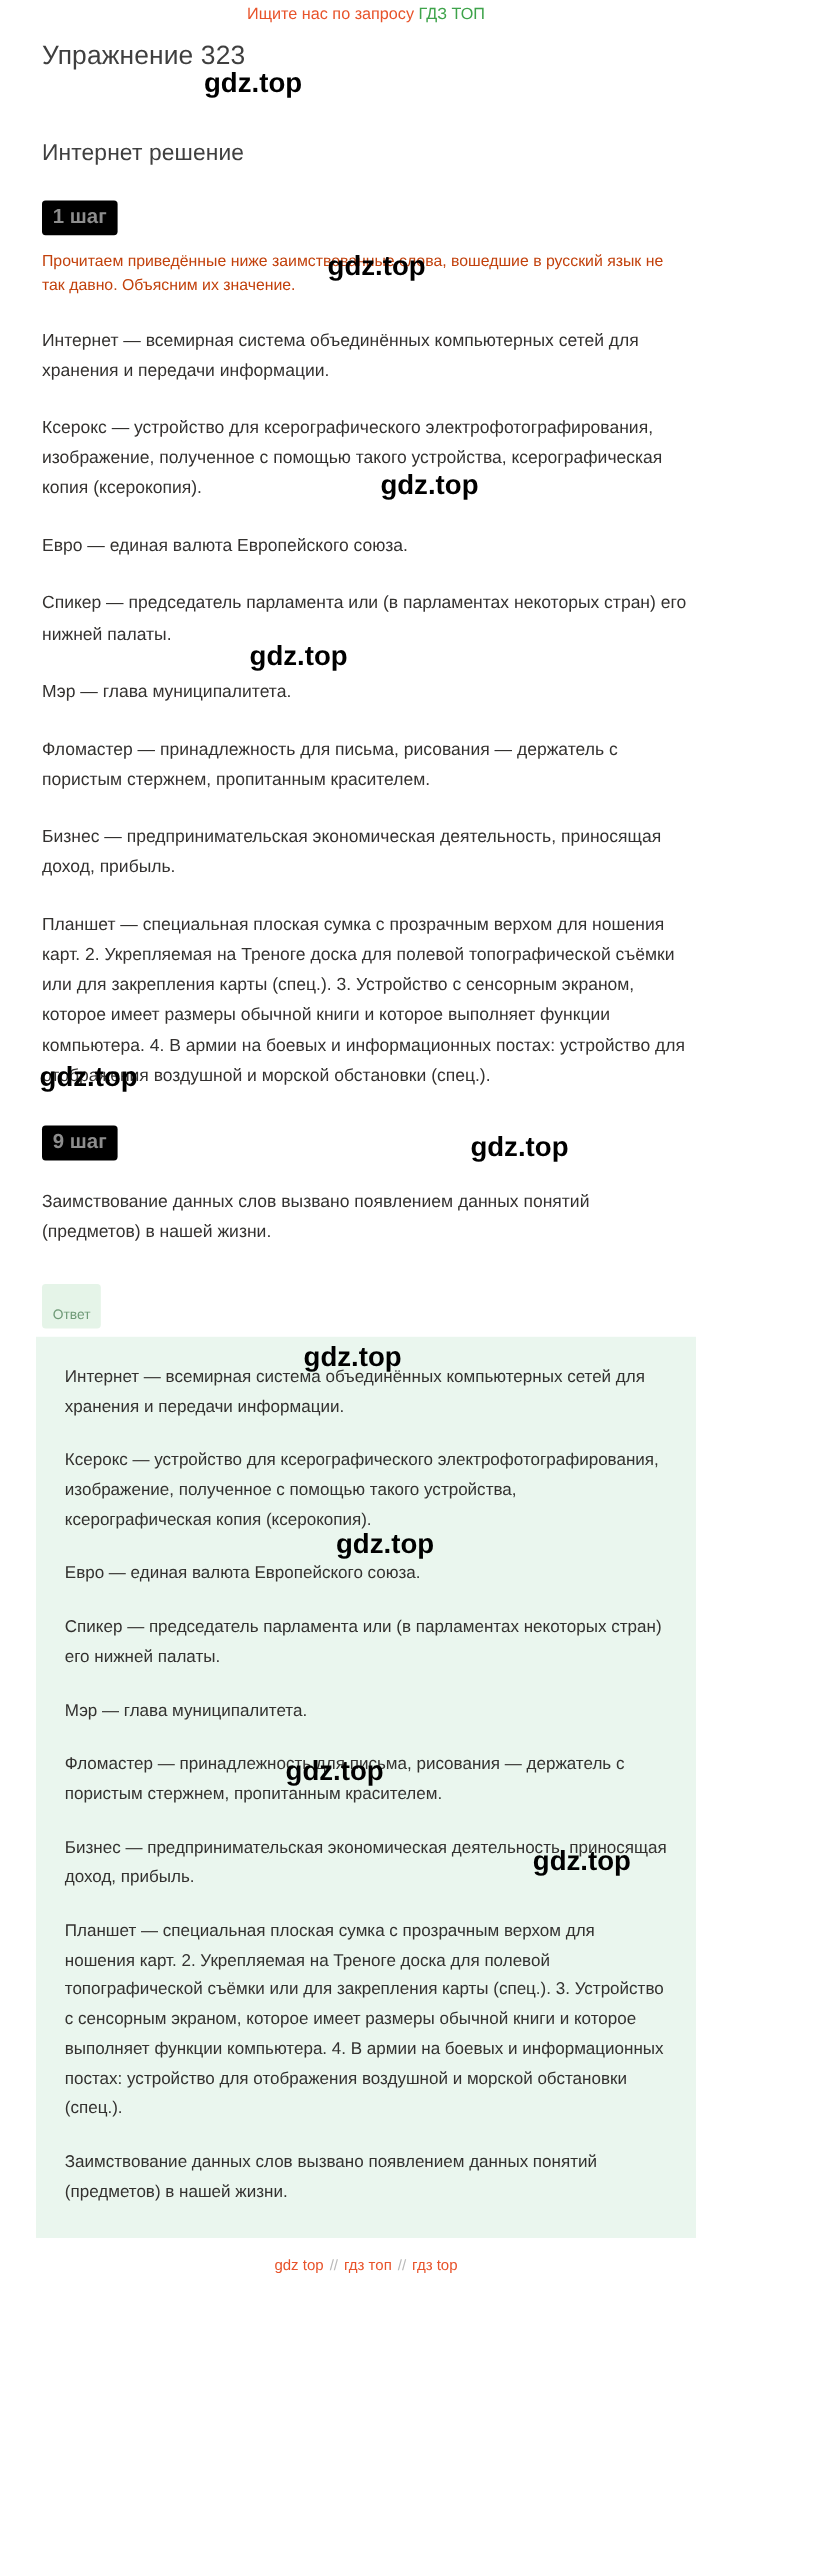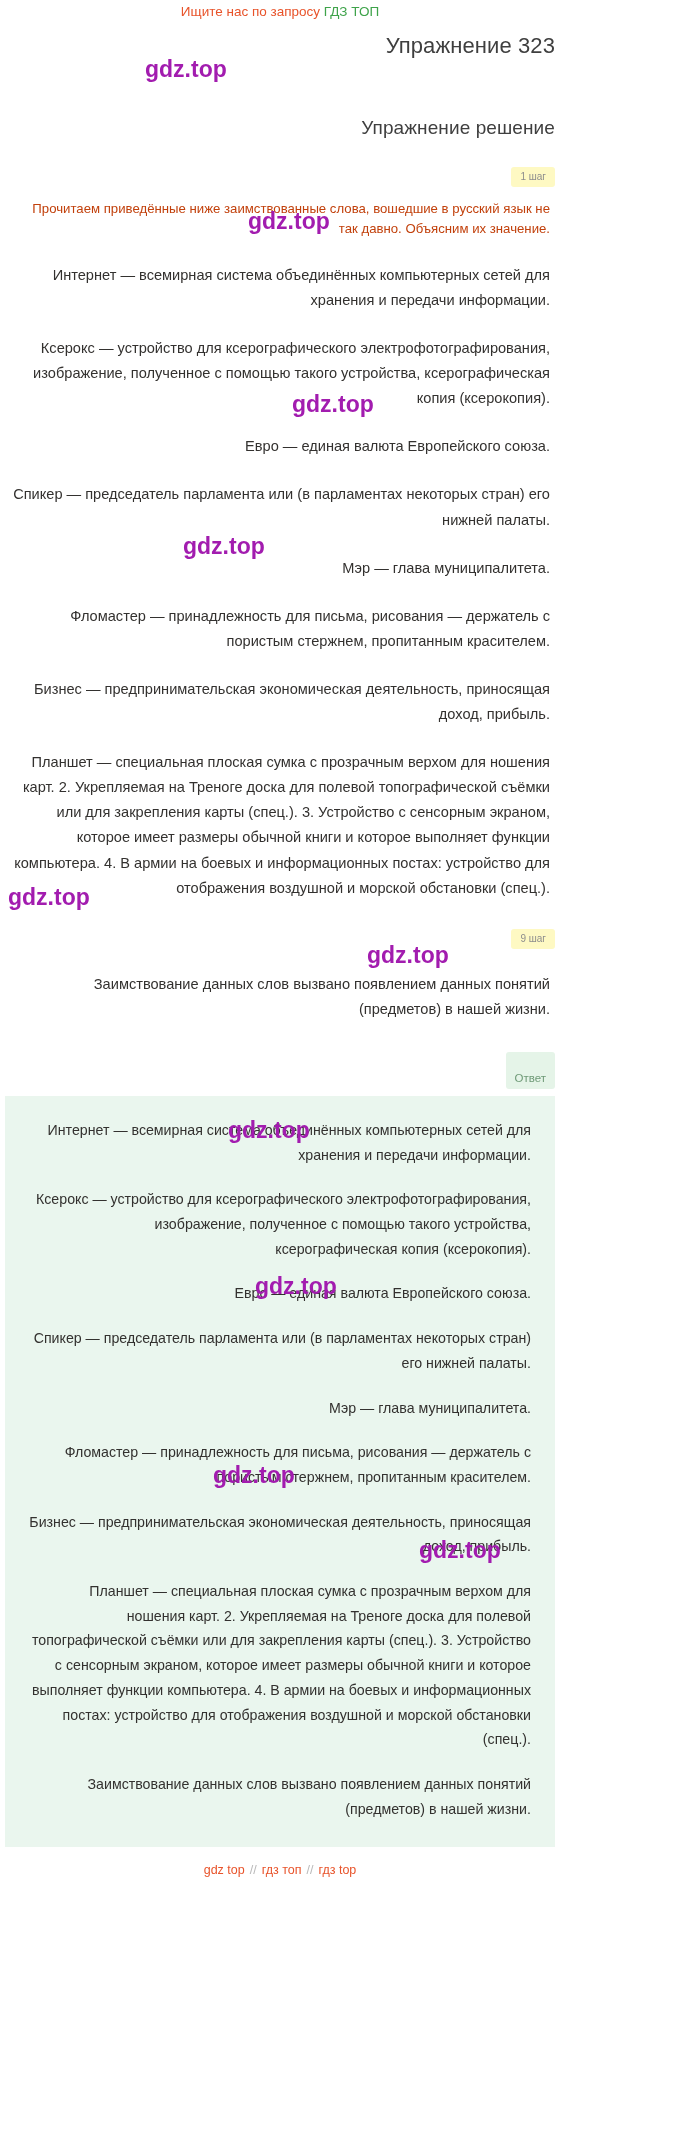--- a/index.html
+++ b/index.html
@@ -12,56 +12,57 @@
     font-family: "Liberation Sans", sans-serif;
     color: #2b2b2b;
     -webkit-font-smoothing: antialiased;
   }
   .page {
     position: relative;
     width: 560px;
     min-height: 2146px;
     box-sizing: border-box;
     overflow: hidden;
+    margin-left: 25px;
   }
   .top-promo {
     text-align: center;
     padding: 4px 0 2px;
     font-size: 13.5px;
     color: #e8532a;
   }
   .top-promo .green {
     color: #3ea34a;
   }
   .content {
     padding: 0 5px 0 5px;
-    text-align: right;
   }
   h1.ex-title {
     font-size: 22px;
     font-weight: normal;
     color: #3f3f3f;
     margin: 12px 0 0 5px;
     letter-spacing: .1px;
   }
   h2.solution-title {
     font-size: 19px;
     font-weight: normal;
     color: #3f3f3f;
     margin: 58px 0 0 5px;
     letter-spacing: .1px;
   }
   .step-badge {
     display: inline-block;
-    background: #fef9c3;
+    background: #000000;
     color: #8d8d8d;
-    font-size: 10px;
+    font-size: 17px;
     border-radius: 3px;
     padding: 4px 9px 5px;
     margin: 28px 0 0 5px;
+    font-weight: bold;
   }
   .step-note {
     font-size: 13.2px;
     color: #c2410c;
     line-height: 1.55;
     margin: 12px 5px 0 5px;
   }
   p.para {
     font-size: 14.6px;
     line-height: 1.72;
@@ -88,21 +89,21 @@
     line-height: 1.74;
     color: #33312f;
     margin: 0 0 20px 0;
   }
   .answer-box p:last-child {
     margin-bottom: 0;
   }
   
   .wm {
     position: absolute;
-    color: #a21caf;
+    color: #000000;
     font-size: 23px;
     font-weight: bold;
     font-family: "Liberation Sans", sans-serif;
     pointer-events: none;
     white-space: nowrap;
   }
   .footer {
     text-align: center;
     padding: 16px 16px 12px;
     font-size: 12.5px;
@@ -123,21 +124,21 @@
 <div class="page">
 
   <div class="top-promo">
     <span>Ищите нас по запросу </span><span class="green">ГДЗ ТОП</span>
   </div>
 
   <div class="content">
 
     <h1 class="ex-title">Упражнение 323</h1>
 
-    <h2 class="solution-title">Упражнение решение</h2>
+    <h2 class="solution-title">Интернет решение</h2>
 
     <div>
       <div class="step-badge">1 шаг</div>
       <div class="step-note">Прочитаем приведённые ниже заимствованные слова, вошедшие в русский язык не так давно. Объясним их значение.</div>
       <p class="para">Интернет — всемирная система объединённых компьютерных сетей для хранения и передачи информации.</p>
       <p class="para">Ксерокс — устройство для ксерографического электрофотографирования, изображение, полученное с помощью такого устройства, ксерографическая копия (ксерокопия).</p>
       <p class="para">Евро — единая валюта Европейского союза.</p>
       <p class="para">Спикер — председатель парламента или (в парламентах некоторых стран) его нижней палаты.</p>
       <p class="para">Мэр — глава муниципалитета.</p>
       <p class="para">Фломастер — принадлежность для письма, рисования — держатель с пористым стержнем, пропитанным красителем.</p>

